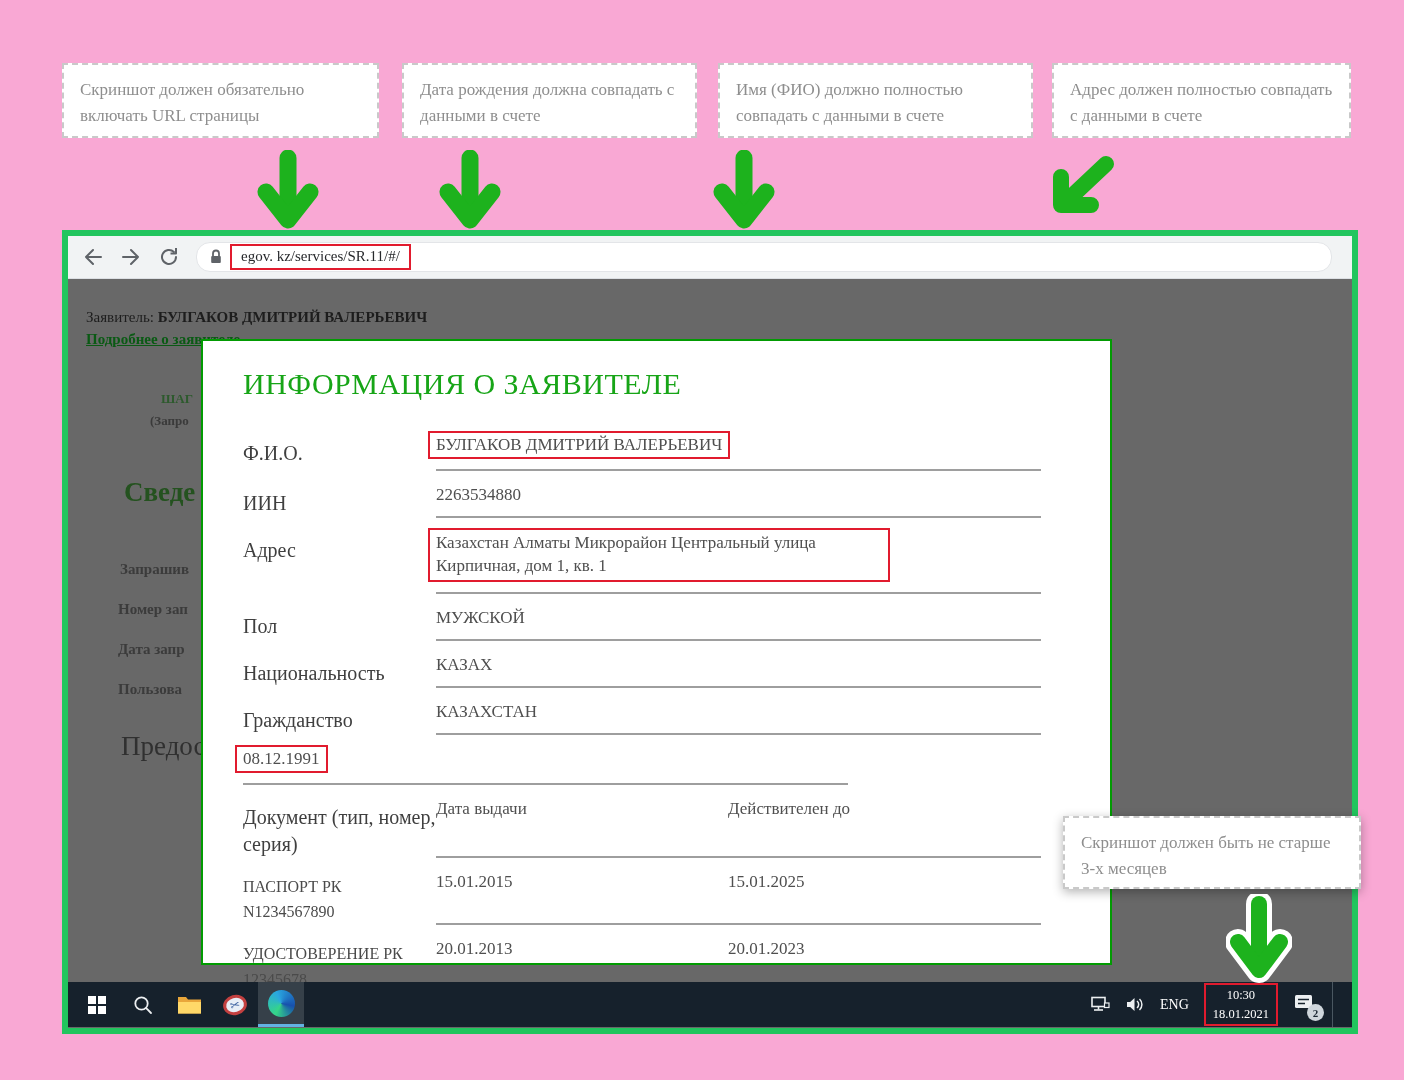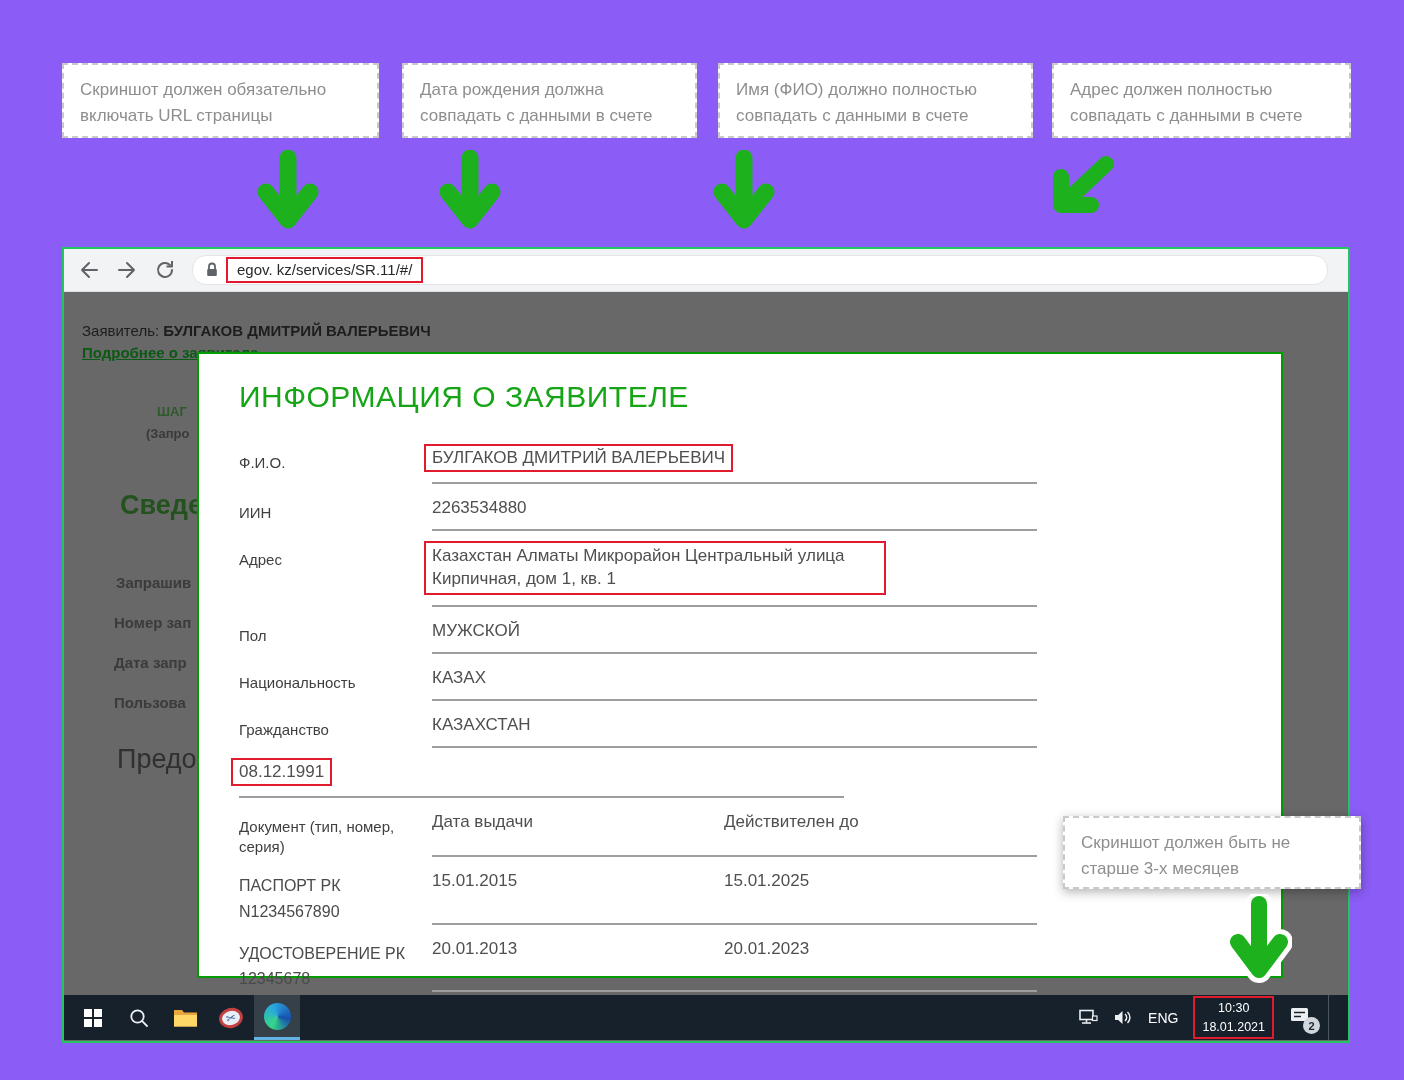--- a/index.html
+++ b/index.html
@@ -1,37 +1,37 @@
 <!DOCTYPE html>
 <html><head>
 <meta charset="utf-8">
 <style>
   html,body{margin:0;padding:0;background:#fff;}
-  .stage{position:relative;width:1404px;height:1080px;background:#8b5cf6;overflow:hidden;
-         font-family:Liberation Sans, sans-serif;}
+  .stage{position:relative;width:1404px;height:1080px;background:#f9a8d4;overflow:hidden;
+         font-family:Liberation Serif, serif;}
 
   
   .note{position:absolute;box-sizing:border-box;border:2px dashed #c9c9c9;background:#fff;
         color:#8e8e8e;font-size:17px;line-height:1.5;padding:12px 16px;}
   .note-1{left:62px;top:63px;width:317px;height:75px;}
   .note-2{left:402px;top:63px;width:295px;height:75px;}
   .note-3{left:718px;top:63px;width:315px;height:75px;}
   .note-4{left:1052px;top:63px;width:299px;height:75px;}
   .note-5{left:1063px;top:816px;width:298px;height:73px;z-index:12;
           box-shadow:0 3px 10px rgba(0,0,0,.3);}
   .arr{position:absolute;}
   .arr-1{left:256px;top:150px;}
   .arr-2{left:438px;top:150px;}
   .arr-3{left:712px;top:150px;}
   .arr-4{left:1046px;top:154px;}
   .arr-5{left:1226px;top:894px;z-index:12;}
 
   
-  .shot{position:absolute;left:62px;top:247px;width:1284px;height:792px;
-        border:2px solid #22c55e;background:#686868;}
+  .shot{position:absolute;left:62px;top:230px;width:1284px;height:792px;
+        border:6px solid #22c55e;background:#686868;}
   .toolbar{height:43px;background:#f1f3f4;border-bottom:1px solid #dcdfe3;
            display:flex;align-items:center;padding:0 14px;box-sizing:border-box;}
   .nav-ic{width:22px;height:22px;margin-right:16px;flex:none;}
   .omnibox{flex:1;height:28px;background:#fff;border-radius:14px;border:1px solid #e3e5e8;
            display:flex;align-items:center;padding:0 12px;margin-right:6px;min-width:0;}
   .lock{flex:none;margin-right:7px;}
   .url-hl{border:2px solid #e11b2e;padding:2px 9px 3px;font-size:15px;color:#27292c;
           white-space:nowrap;}
 
   .content{position:relative;height:703px;background:#686868;overflow:hidden;}
@@ -43,25 +43,25 @@
   .clip-step{left:93px;top:112px;font-size:13px;color:#2d5a2d;}
   .clip-stepnote{left:82px;top:134px;font-size:13px;color:#3a3a3a;}
   .clip-svede{left:56px;top:198px;font-size:27px;color:#24521f;}
   .clip-r1{left:52px;top:282px;font-size:15px;color:#3b3b3b;}
   .clip-r2{left:50px;top:322px;font-size:15px;color:#3b3b3b;}
   .clip-r3{left:50px;top:362px;font-size:15px;color:#3b3b3b;}
   .clip-r4{left:50px;top:402px;font-size:15px;color:#3b3b3b;}
   .clip-predos{left:53px;top:452px;font-size:27px;color:#303030;font-weight:normal;}
 
   
-  .modal{position:absolute;left:133px;top:60px;width:1086px;height:626px;background:#fff;
+  .modal{position:absolute;left:133px;top:60px;width:911px;height:626px;background:#fff;
          border:2px solid #029b02;box-sizing:border-box;z-index:5;padding:26px 0 0 40px;}
   .m-title{font-size:30px;color:#17a517;letter-spacing:.5px;margin:0 0 34px 0;font-weight:normal;}
   .m-row{display:flex;margin-bottom:14px;}
-  .m-label{width:193px;flex:none;font-size:15px;color:#3f3f3f;padding-top:5px;line-height:1.35;}
+  .m-label{width:193px;flex:none;font-size:20px;color:#3f3f3f;padding-top:5px;line-height:1.35;}
   .m-value{width:605px;flex:none;border-bottom:2px solid #9e9e9e;padding-bottom:10px;
            font-size:17px;color:#4f4f4f;min-height:21px;}
   .redbox{display:inline-block;border:2px solid #e11b2e;padding:2px 6px;margin:-4px 0 0 -8px;}
   .redbox.addr{max-width:446px;line-height:1.35;}
   .doc-cols{display:flex;}
   .doc-c1{width:292px;flex:none;}
   .doc-name{font-size:16px;color:#4a4a4a;line-height:1.6;padding-top:2px;}
 
   
   .taskbar{height:45px;background:#16212c;display:flex;align-items:stretch;

